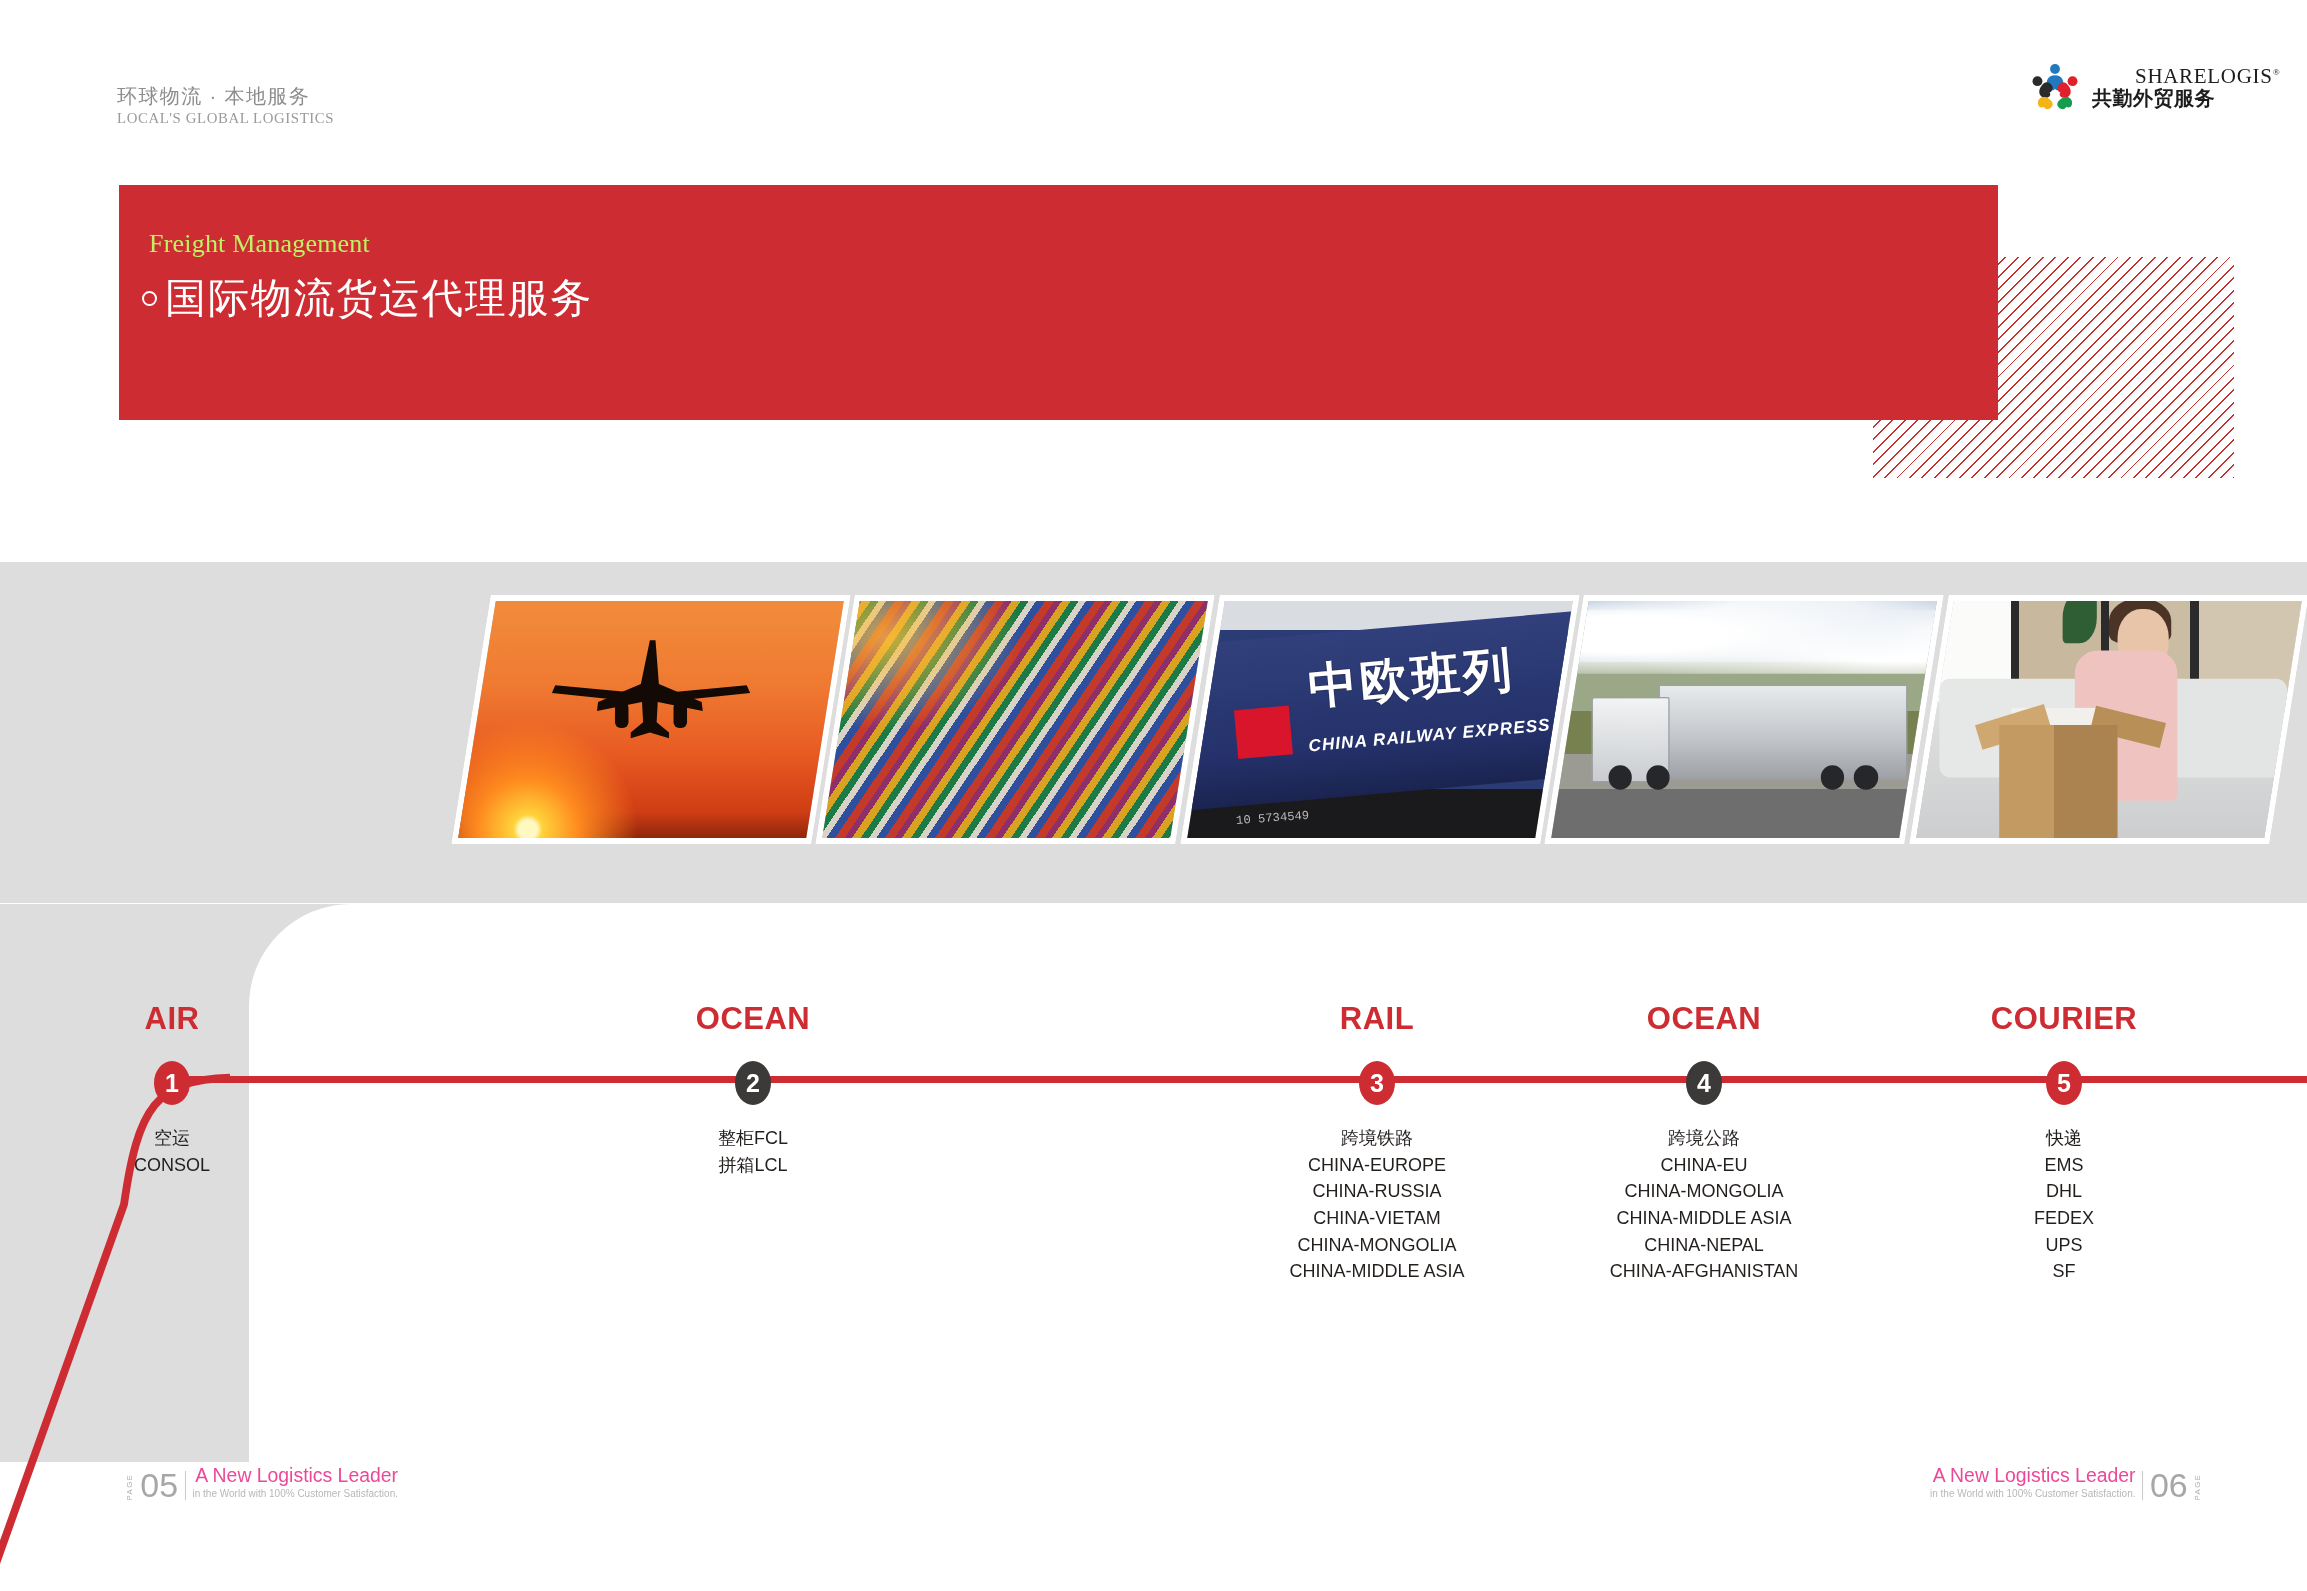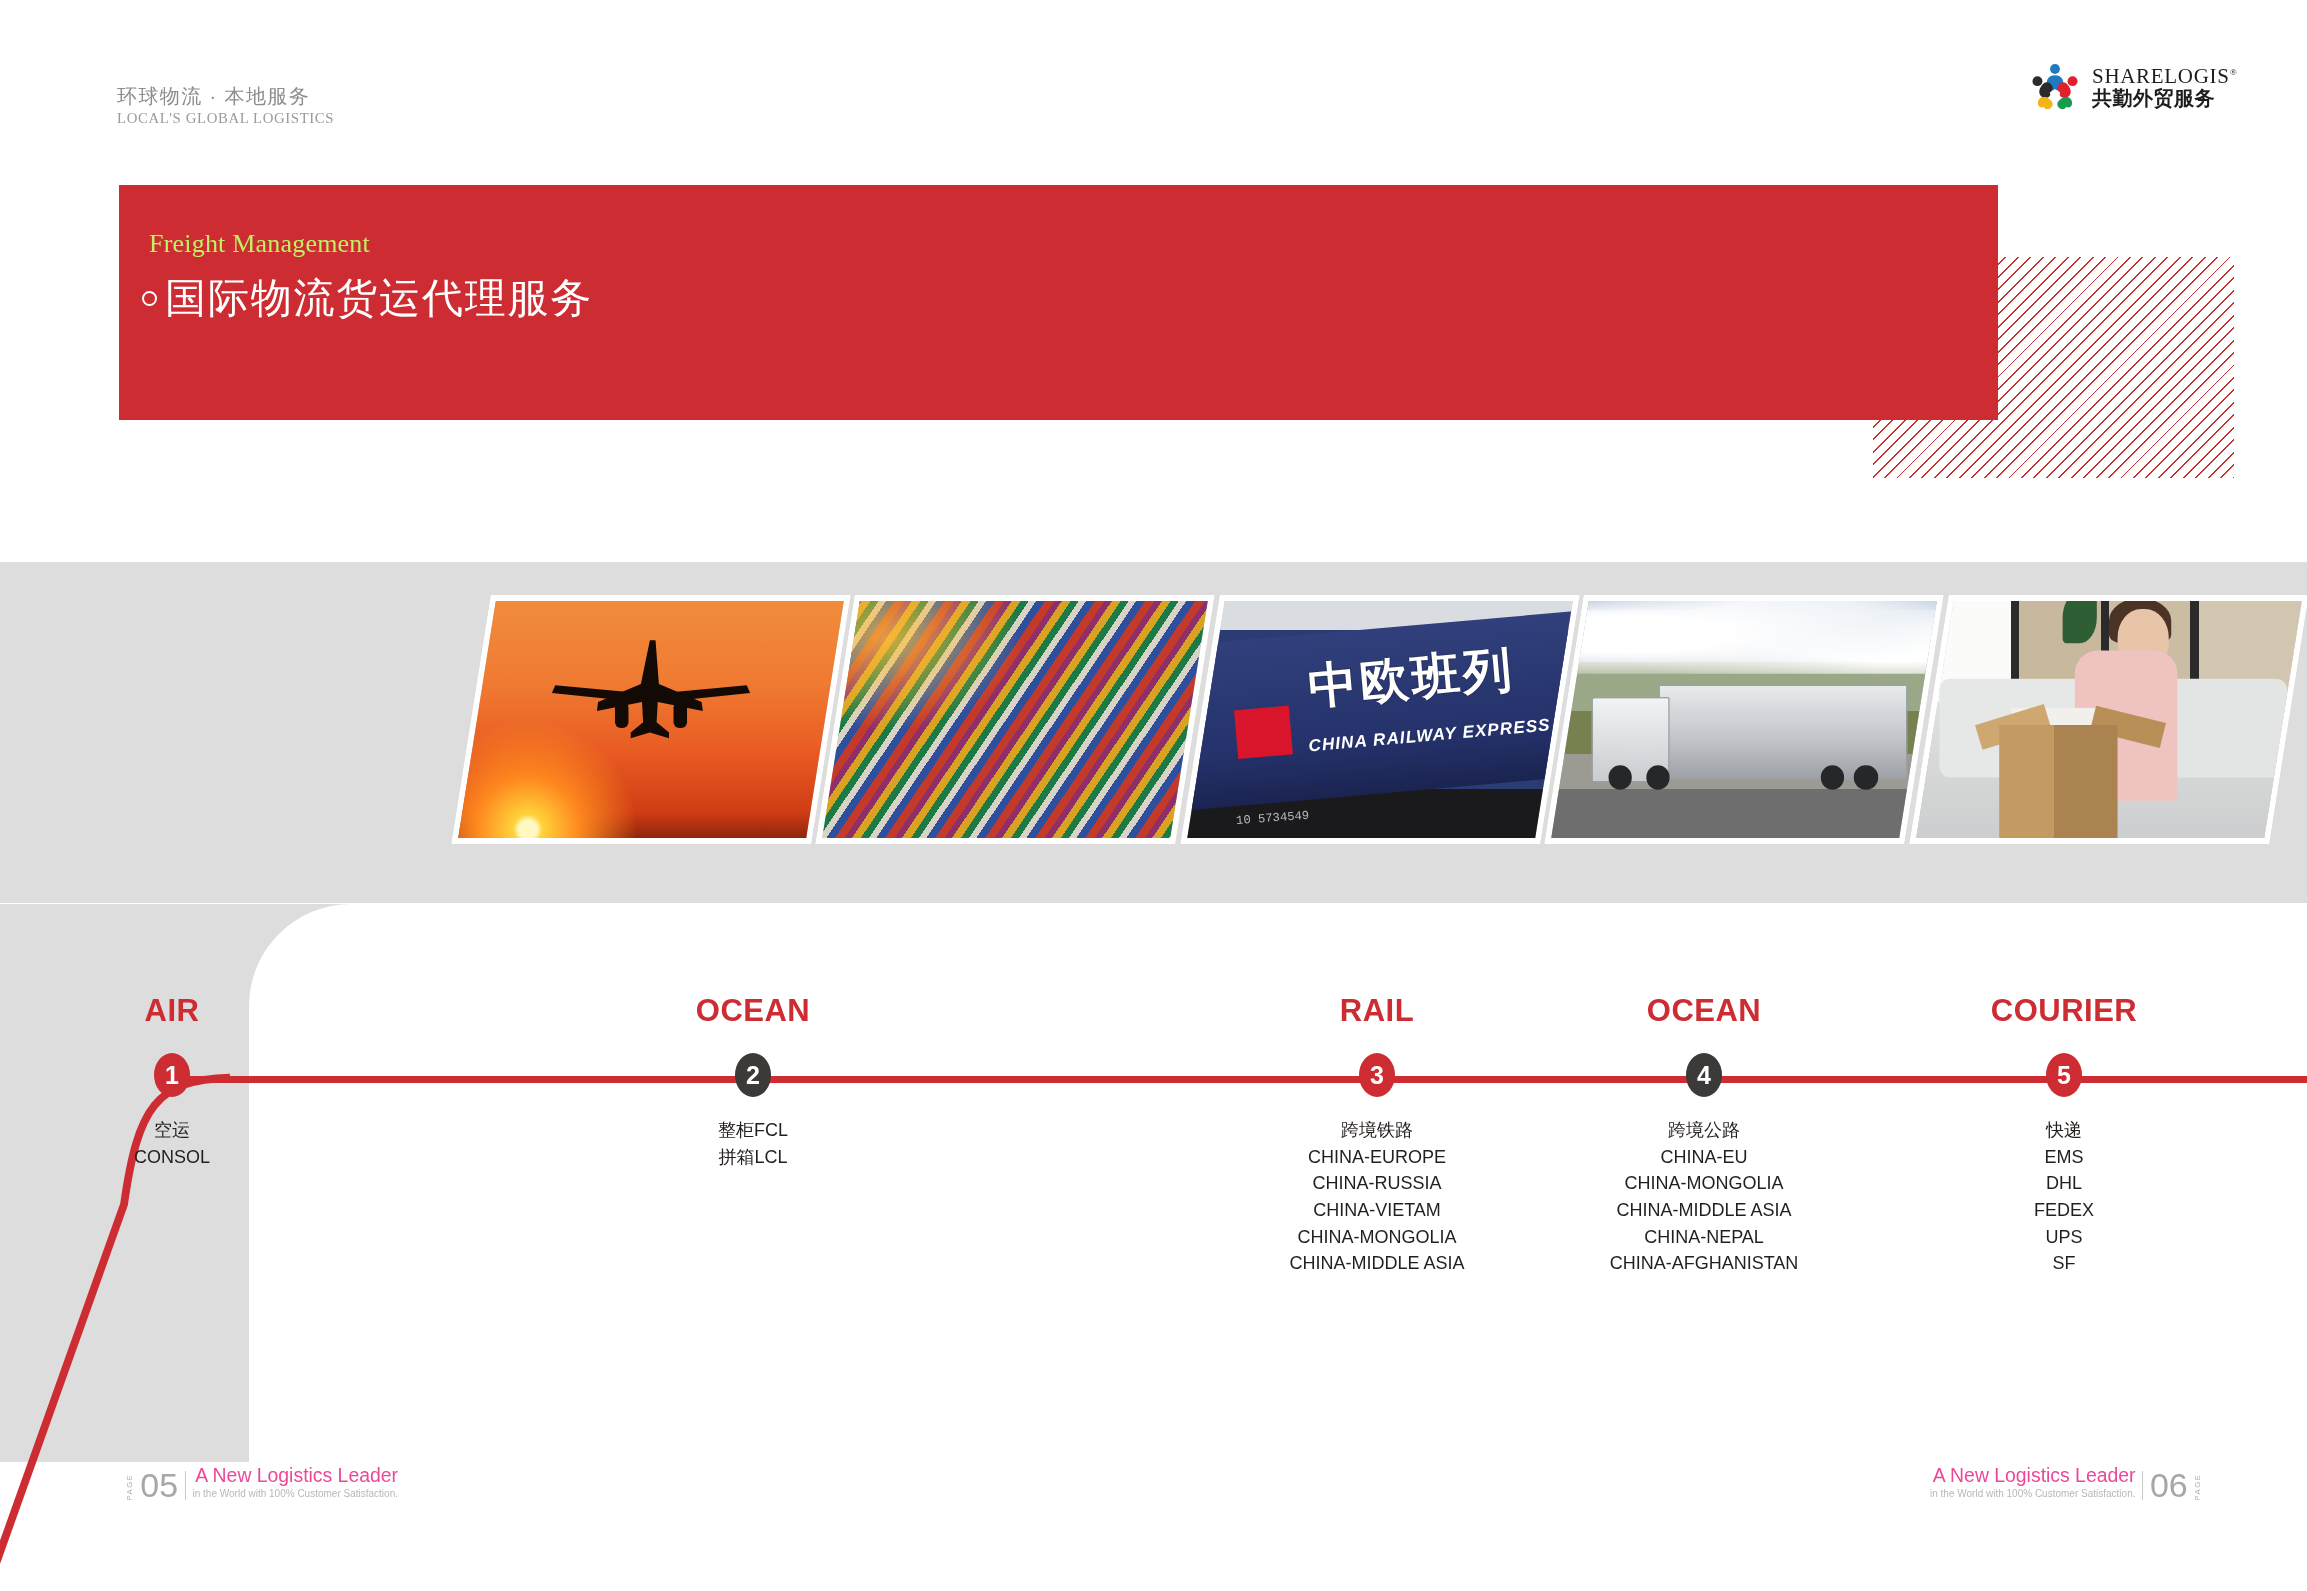--- a/index.html
+++ b/index.html
@@ -10,21 +10,21 @@
   .hdr-tag{position:absolute;left:117px;top:85px;}
   .hdr-tag .cn{font-size:20px;color:#8d8d8d;letter-spacing:1.4px;line-height:1.15;
                font-family:"Liberation Sans","DejaVu Sans",sans-serif;font-weight:400;}
   .hdr-tag .en{font-size:14.8px;color:#9a9a9a;letter-spacing:0.6px;margin-top:1.8px;
                font-family:"Liberation Serif","DejaVu Serif",serif;}
 
   .logo{position:absolute;left:2028px;top:60px;display:flex;align-items:center;gap:10px;}
   .logo-mark{width:54px;height:54px;position:relative;flex:none;}
   .logo-txt{line-height:1;}
   .logo-txt .brand{font-family:"Liberation Serif","DejaVu Serif",serif;font-size:21px;
-                   letter-spacing:0.7px;color:#1d1d1d;position:relative;display:inline-block;}
+                   letter-spacing:0.7px;color:#1d1d1d;position:relative;display:inline-block;margin-left:43px;}
   .logo-txt .reg{font-size:9.2px;vertical-align:super;}
   .logo-txt .sub{font-size:20px;color:#1d1d1d;letter-spacing:0.5px;margin-top:1.4px;font-weight:700;}
 
   
   .hatch{position:absolute;left:1873px;top:257px;width:361px;height:221px;
      background-image:repeating-linear-gradient(-45deg,#c4302b 0 1.4px,transparent 1.4px 8.8px);}
 
   
   .banner{position:absolute;left:119px;top:185px;width:1879px;height:235px;background:#cd2c32;}
   .banner .en{position:absolute;left:30px;top:44px;color:#bef264;font-size:26px;
@@ -102,21 +102,21 @@
   .box-flapL{position:absolute;left:19%;top:48%;width:17%;height:9%;background:#cfa770;transform:rotate(-17deg);}
   .box-flapR{position:absolute;left:46%;top:48%;width:17%;height:9%;background:#b98f58;transform:rotate(14deg);}
   .box-fill{position:absolute;left:27%;top:46%;width:22%;height:9%;background:#f2f0ec;}
   .plant{position:absolute;left:39%;top:6%;width:28px;height:42px;background:#2f5e34;border-radius:50% 10% 50% 10%;}
 
   
   .tl-line{position:absolute;left:162px;top:1076px;width:2159px;height:7.4px;background:#cd2c32;}
   .tl-curve{position:absolute;left:-28px;top:1038px;width:258px;height:554px;}
 
   .col{position:absolute;top:991px;width:258px;text-align:center;}
-  .col h3{margin:4px;font-size:31px;font-weight:700;color:#cd2c32;letter-spacing:0.5px;line-height:1;}
+  .col h3{margin:12px;font-size:31px;font-weight:700;color:#cd2c32;letter-spacing:0.5px;line-height:1;}
   .badge{width:36px;height:44px;border-radius:50%;margin:27px auto 0;
          display:flex;align-items:center;justify-content:center;color:#fff;
          font-size:25px;font-weight:700;position:relative;z-index:4;}
   .badge.red{background:#cd2c32;}
   .badge.dark{background:#3b3a38;}
   .col ul{list-style:none;margin:20px 0 0;padding:0;}
   .col li{font-size:18px;color:#231f1d;line-height:1.48;white-space:nowrap;}
 
   
   .ftr{position:absolute;bottom:0;display:flex;align-items:flex-end;gap:6.5px;color:#adadad;}

